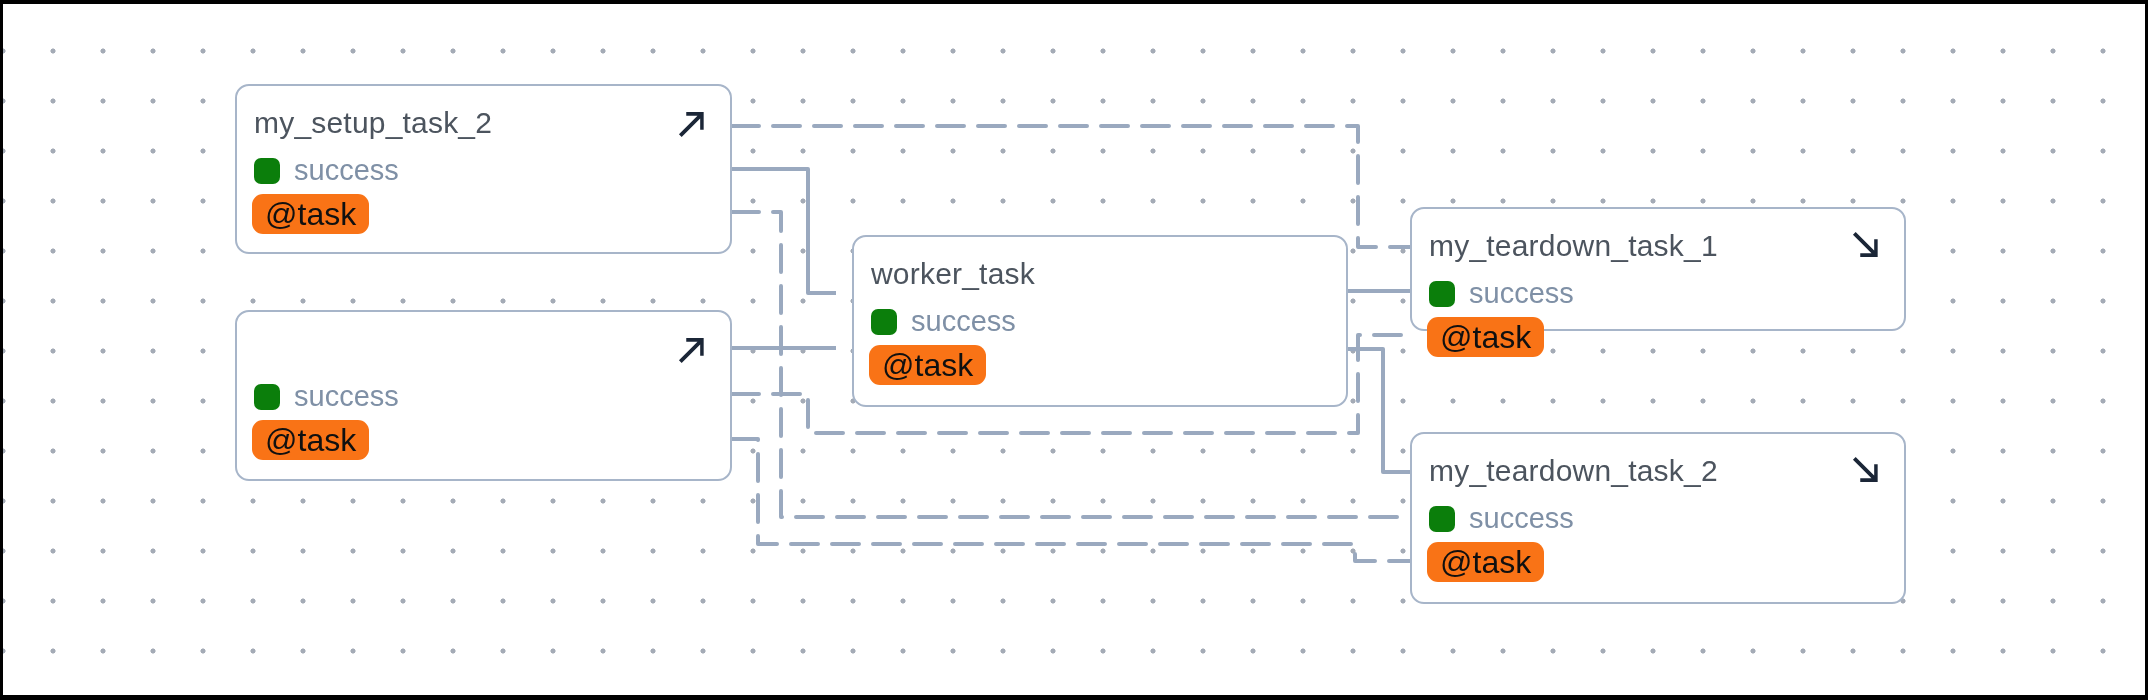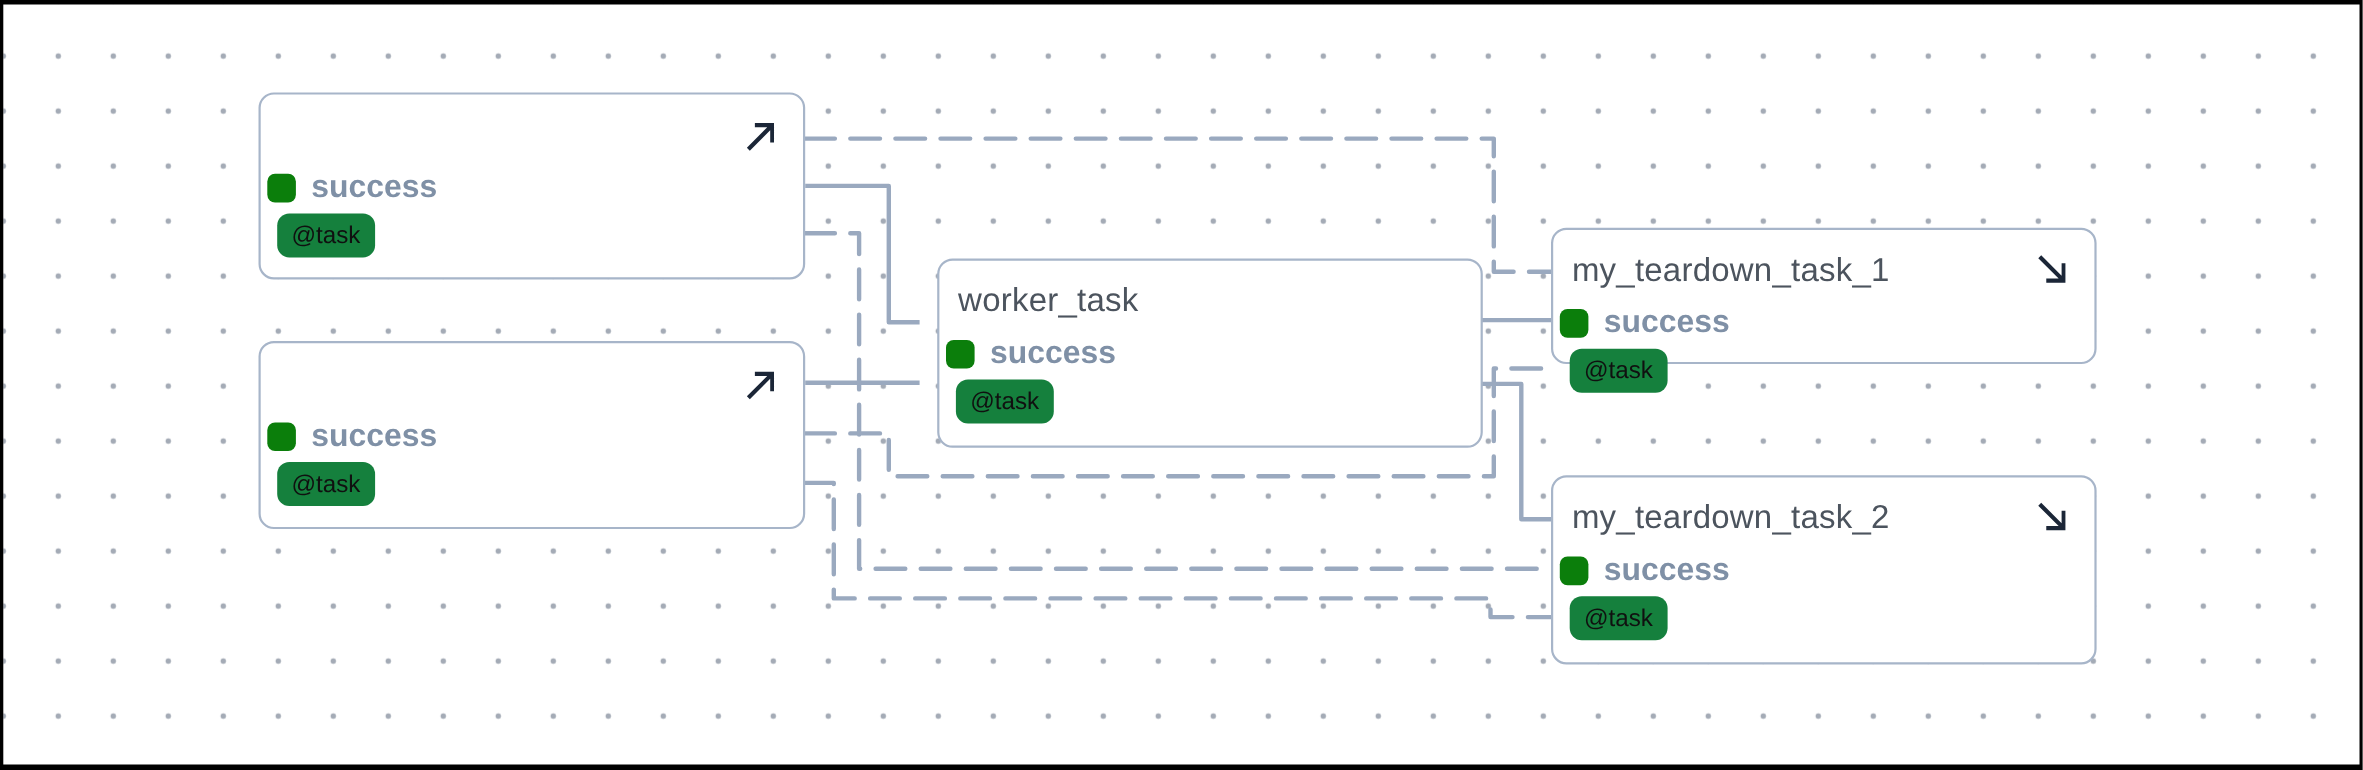--- a/index.html
+++ b/index.html
@@ -14,26 +14,26 @@
   }
   .edge-layer{position:absolute;left:0;top:0;width:2148px;height:700px;}
   .node{
     position:absolute;background:#ffffff;border:2px solid #a7b5c9;
     border-radius:14px;box-sizing:border-box;
   }
   .node-title{
     position:absolute;left:17px;top:20px;font-size:30px;color:#4c545e;
     white-space:nowrap;letter-spacing:0.2px;
   }
-  .status-row{position:absolute;left:6px;top:68px;display:flex;align-items:center;gap:14px;font-weight:bold;}
+  .status-row{position:absolute;left:17px;top:68px;display:flex;align-items:center;gap:14px;}
   .status-dot{width:26px;height:26px;border-radius:7px;background:#0b7e0b;}
   .status-label{font-size:29px;color:#7f90a6;}
   .decorator-pill{
     position:absolute;left:15px;top:108px;display:inline-block;
-    background:#15803d;color:#101010;font-size:22px;line-height:40px;
+    background:#f97316;color:#101010;font-size:32px;line-height:40px;
     padding:0 13px;border-radius:11px;white-space:nowrap;
   }
   .corner-arrow{position:absolute;top:18px;right:20px;width:38px;height:38px;color:#1b2637;}
   .corner-arrow svg{width:100%;height:100%;display:block;}
 </style>
 </head>
 <body>
 
 <div class="frame">
 
@@ -42,20 +42,21 @@
       <polyline points="729,344 833,344" fill="none" stroke="#9aa9bf" stroke-width="4" stroke-linejoin="round"></polyline>
       <polyline points="1329,287 1407,287" fill="none" stroke="#9aa9bf" stroke-width="4" stroke-linejoin="round"></polyline>
       <polyline points="1329,345 1380,345 1380,468 1407,468" fill="none" stroke="#9aa9bf" stroke-width="4" stroke-linejoin="round"></polyline>
       <polyline points="729,122 1355,122 1355,243 1407,243" fill="none" stroke="#9aa9bf" stroke-width="4" stroke-linejoin="round" stroke-dasharray="27 14" stroke-linecap="round"></polyline>
       <polyline points="729,208 778,208 778,513 1407,513" fill="none" stroke="#9aa9bf" stroke-width="4" stroke-linejoin="round" stroke-dasharray="27 14" stroke-linecap="round"></polyline>
       <polyline points="729,390 805,390 805,429 1355,429 1355,331 1407,331" fill="none" stroke="#9aa9bf" stroke-width="4" stroke-linejoin="round" stroke-dasharray="27 14" stroke-linecap="round"></polyline>
       <polyline points="729,435 755,435 755,540 1352,540 1352,557 1407,557" fill="none" stroke="#9aa9bf" stroke-width="4" stroke-linejoin="round" stroke-dasharray="27 14" stroke-linecap="round"></polyline>
     </svg>
 
   <div class="node" style="left: 232px; top: 80px; width: 497px; height: 170px;">
+    <div class="node-title">my_setup_task_2</div>
     <div class="status-row">
       <span class="status-dot"></span>
       <span class="status-label">success</span>
     </div>
     <span class="decorator-pill">@task</span>
     <span class="corner-arrow">
       <svg viewBox="0 0 24 24">
           <path fill="currentColor" d="M9 5v2.4h7.1L4.4 19.1l1.7 1.7L17.8 9.1v7.1H20V5H9z"></path>
         </svg>
     </span>

